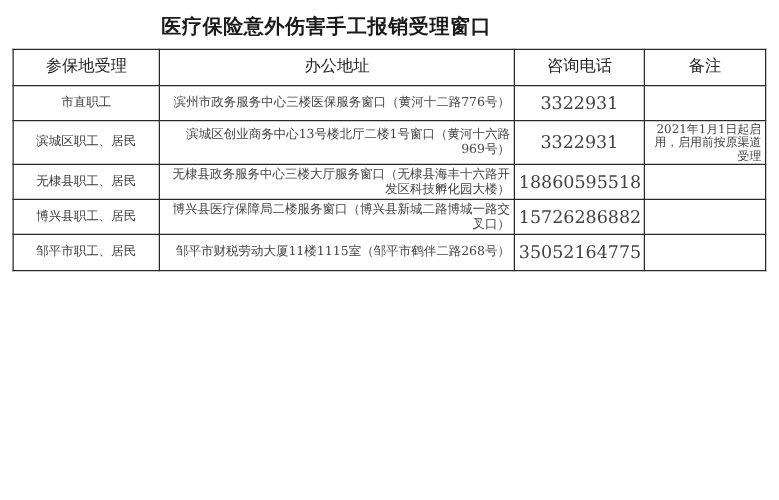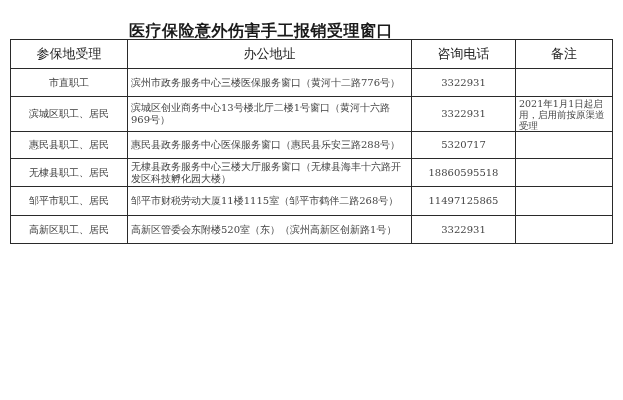--- a/index.html
+++ b/index.html
@@ -1,29 +1,29 @@
 <!DOCTYPE html>
 <html><head>
 <meta charset="utf-8">
 <style>
   html, body { margin: 0; padding: 0; background: #ffffff; }
   body { width: 623px; height: 400px; position: relative; overflow: hidden;
          font-family: "DejaVu Serif", "Liberation Serif", serif; color: #3a3a3a; }
-  .title { position: absolute; left: 0; top: 21px; width: 522px; text-align: center;
+  .title { position: absolute; left: 0; top: 11px; width: 522px; text-align: center;
            font-size: 16px; font-weight: bold; color: #1a1a1a; letter-spacing: 0.5px; }
   table { position: absolute; left: 10px; top: 39px; width: 602px;
           border-collapse: collapse; table-layout: fixed; }
   td, th { border: 1px solid #2a2a2a; padding: 0 3px; font-size: 10px; line-height: 12px;
            font-weight: normal; vertical-align: middle; overflow: hidden; }
   th { font-family: "DejaVu Sans", "Liberation Sans", sans-serif; font-size: 13px;
        color: #222; height: 28px; }
   td.c { text-align: center; margin-top: 12px; }
-  td.addr { text-align: left; color: #444; }
-  td.phone { text-align: center; font-size: 10px; color: #444; }
-  td.note { text-align: left; font-size: 9.5px; line-height: 11px; color: #444; vertical-align: top; padding-top: 1px; }
+  td.addr { text-align: right; color: #444; }
+  td.phone { text-align: center; font-size: 14px; color: #444; }
+  td.note { text-align: right; font-size: 9.5px; line-height: 11px; color: #444; vertical-align: top; padding-top: 1px; }
   col.c1 { width: 117px; } col.c2 { width: 284px; } col.c3 { width: 104px; } col.c4 { width: 97px; }
 </style>
 </head>
 <body>
 
 <div class="title">医疗保险意外伤害手工报销受理窗口</div>
 
 <table>
   <colgroup>
       <col class="c1">
@@ -45,38 +45,32 @@
       <td class="addr">滨州市政务服务中心三楼医保服务窗口（黄河十二路776号）</td>
       <td class="phone">3322931</td>
       <td class="note"></td>
     </tr>
     <tr style="height:35px">
       <td class="c">滨城区职工、居民</td>
       <td class="addr">滨城区创业商务中心13号楼北厅二楼1号窗口（黄河十六路969号）</td>
       <td class="phone">3322931</td>
       <td class="note">2021年1月1日起启用，启用前按原渠道受理</td>
     </tr>
-    <tr style="height:27px">
-      <td class="c">惠民县职工、居民</td>
-      <td class="addr">惠民县政务服务中心医保服务窗口（惠民县乐安三路288号）</td>
-      <td class="phone">5320717</td>
-      <td class="note"></td>
-    </tr>
     <tr style="height:28px">
       <td class="c">无棣县职工、居民</td>
       <td class="addr">无棣县政务服务中心三楼大厅服务窗口（无棣县海丰十六路开发区科技孵化园大楼）</td>
       <td class="phone">18860595518</td>
       <td class="note"></td>
     </tr>
+    <tr style="height:28px">
+      <td class="c">博兴县职工、居民</td>
+      <td class="addr">博兴县医疗保障局二楼服务窗口（博兴县新城二路博城一路交叉口）</td>
+      <td class="phone">15726286882</td>
+      <td class="note"></td>
+    </tr>
     <tr style="height:29px">
       <td class="c">邹平市职工、居民</td>
       <td class="addr">邹平市财税劳动大厦11楼1115室（邹平市鹤伴二路268号）</td>
-      <td class="phone">11497125865</td>
-      <td class="note"></td>
-    </tr>
-    <tr style="height:28px">
-      <td class="c">高新区职工、居民</td>
-      <td class="addr">高新区管委会东附楼520室（东）（滨州高新区创新路1号）</td>
-      <td class="phone">3322931</td>
+      <td class="phone">35052164775</td>
       <td class="note"></td>
     </tr>
   </tbody>
 </table>
 
 </body></html>

